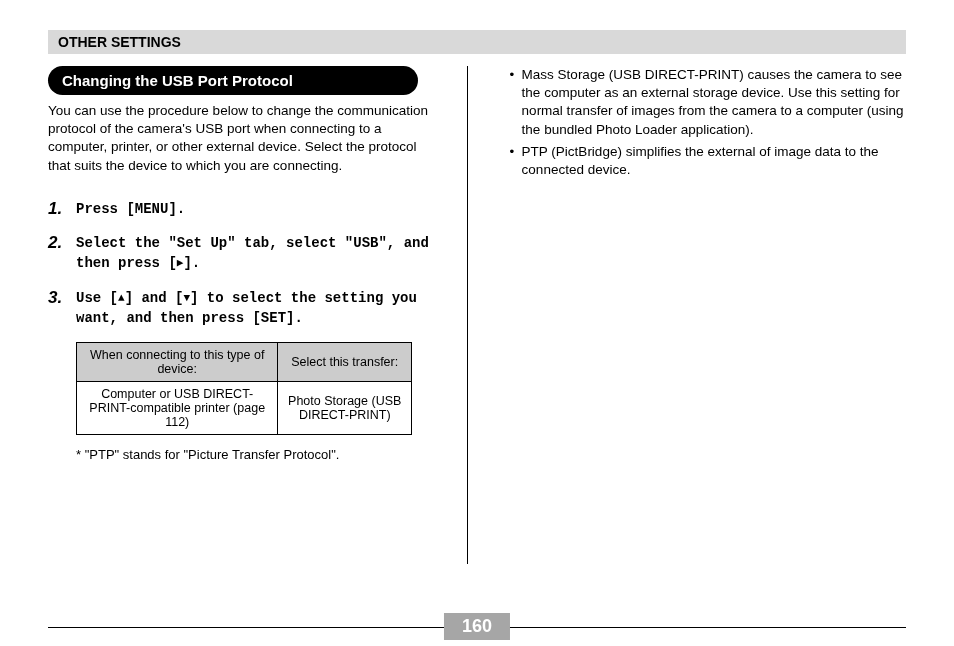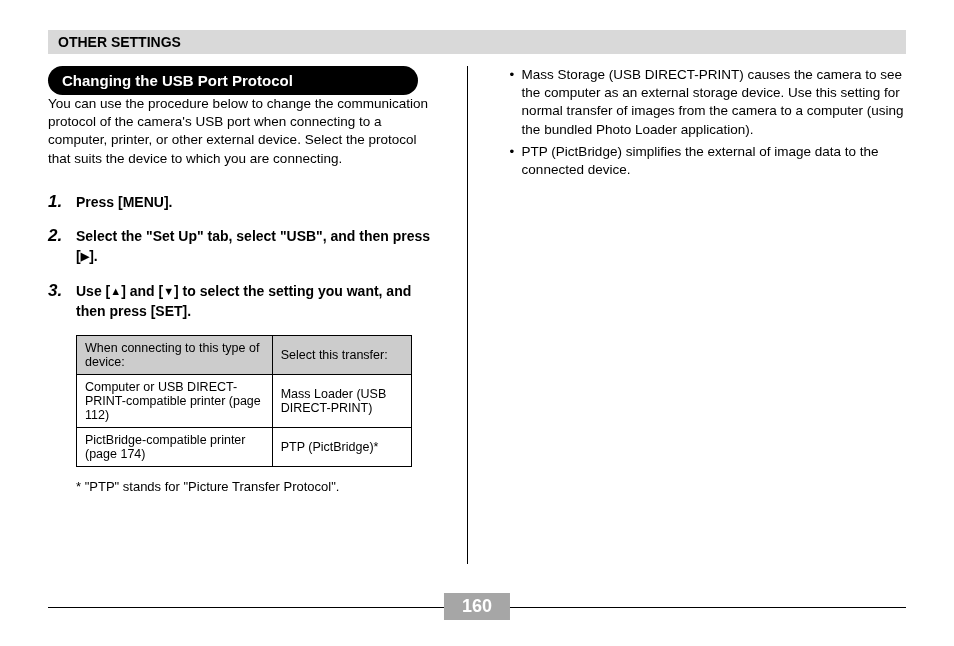--- a/index.html
+++ b/index.html
@@ -43,52 +43,54 @@
     font-weight: bold;
     font-size: 15px;
     padding: 6px 14px;
     border-radius: 16px;
     display: inline-block;
     width: 370px;
   }
   .intro {
     font-size: 13.5px;
     line-height: 1.35;
+    margin-top: 7px;
   }
   .steps {
     list-style: none;
     margin-top: 24px;
   }
   .steps li {
     display: flex;
     margin-bottom: 14px;
   }
   .step-num {
     font-weight: bold;
     font-style: italic;
     font-size: 17px;
     width: 28px;
     flex-shrink: 0;
   }
   .step-text {
     font-weight: bold;
     font-size: 14px;
     line-height: 1.45;
+    font-family: Liberation Mono, monospace;
   }
   table.settings {
     border-collapse: collapse;
     width: 336px;
     margin-left: 28px;
     margin-top: 6px;
     font-size: 12.5px;
   }
   table.settings th, table.settings td {
     border: 1px solid #000;
     padding: 5px 8px;
-    text-align: left;
+    text-align: center;
     vertical-align: middle;
     font-weight: normal;
   }
   table.settings th {
     background: #ccc;
   }
   .footnote {
     font-size: 13px;
     margin-left: 28px;
     margin-top: 12px;
@@ -103,21 +105,21 @@
     margin-bottom: 4px;
   }
   .bullets li .dot {
     width: 12px;
     flex-shrink: 0;
   }
   .footer {
     position: absolute;
     left: 48px;
     right: 48px;
-    bottom: 38px;
+    bottom: 18px;
   }
   .footer-line {
     height: 1px;
     background: #000;
     width: 100%;
   }
   .page-num {
     position: absolute;
     left: 50%;
     transform: translateX(-50%);
@@ -165,25 +167,21 @@
       </ol>
 
       <table class="settings">
         <tbody>
             <tr>
           <th>When connecting to this type of device:</th>
           <th>Select this transfer:</th>
         </tr>
         <tr>
           <td>Computer or USB DIRECT-PRINT-compatible printer (page 112)</td>
-          <td>Mass Loader (USB DIRECT-PRINT)</td>
-        </tr>
-        <tr>
-          <td>PictBridge-compatible printer (page 174)</td>
-          <td>PTP (PictBridge)*</td>
+          <td>Photo Storage (USB DIRECT-PRINT)</td>
         </tr>
       </tbody>
         </table>
 
       <p class="footnote">* "PTP" stands for "Picture Transfer Protocol".</p>
     </div>
 
     <div class="divider"></div>
 
     <div class="col-right">

